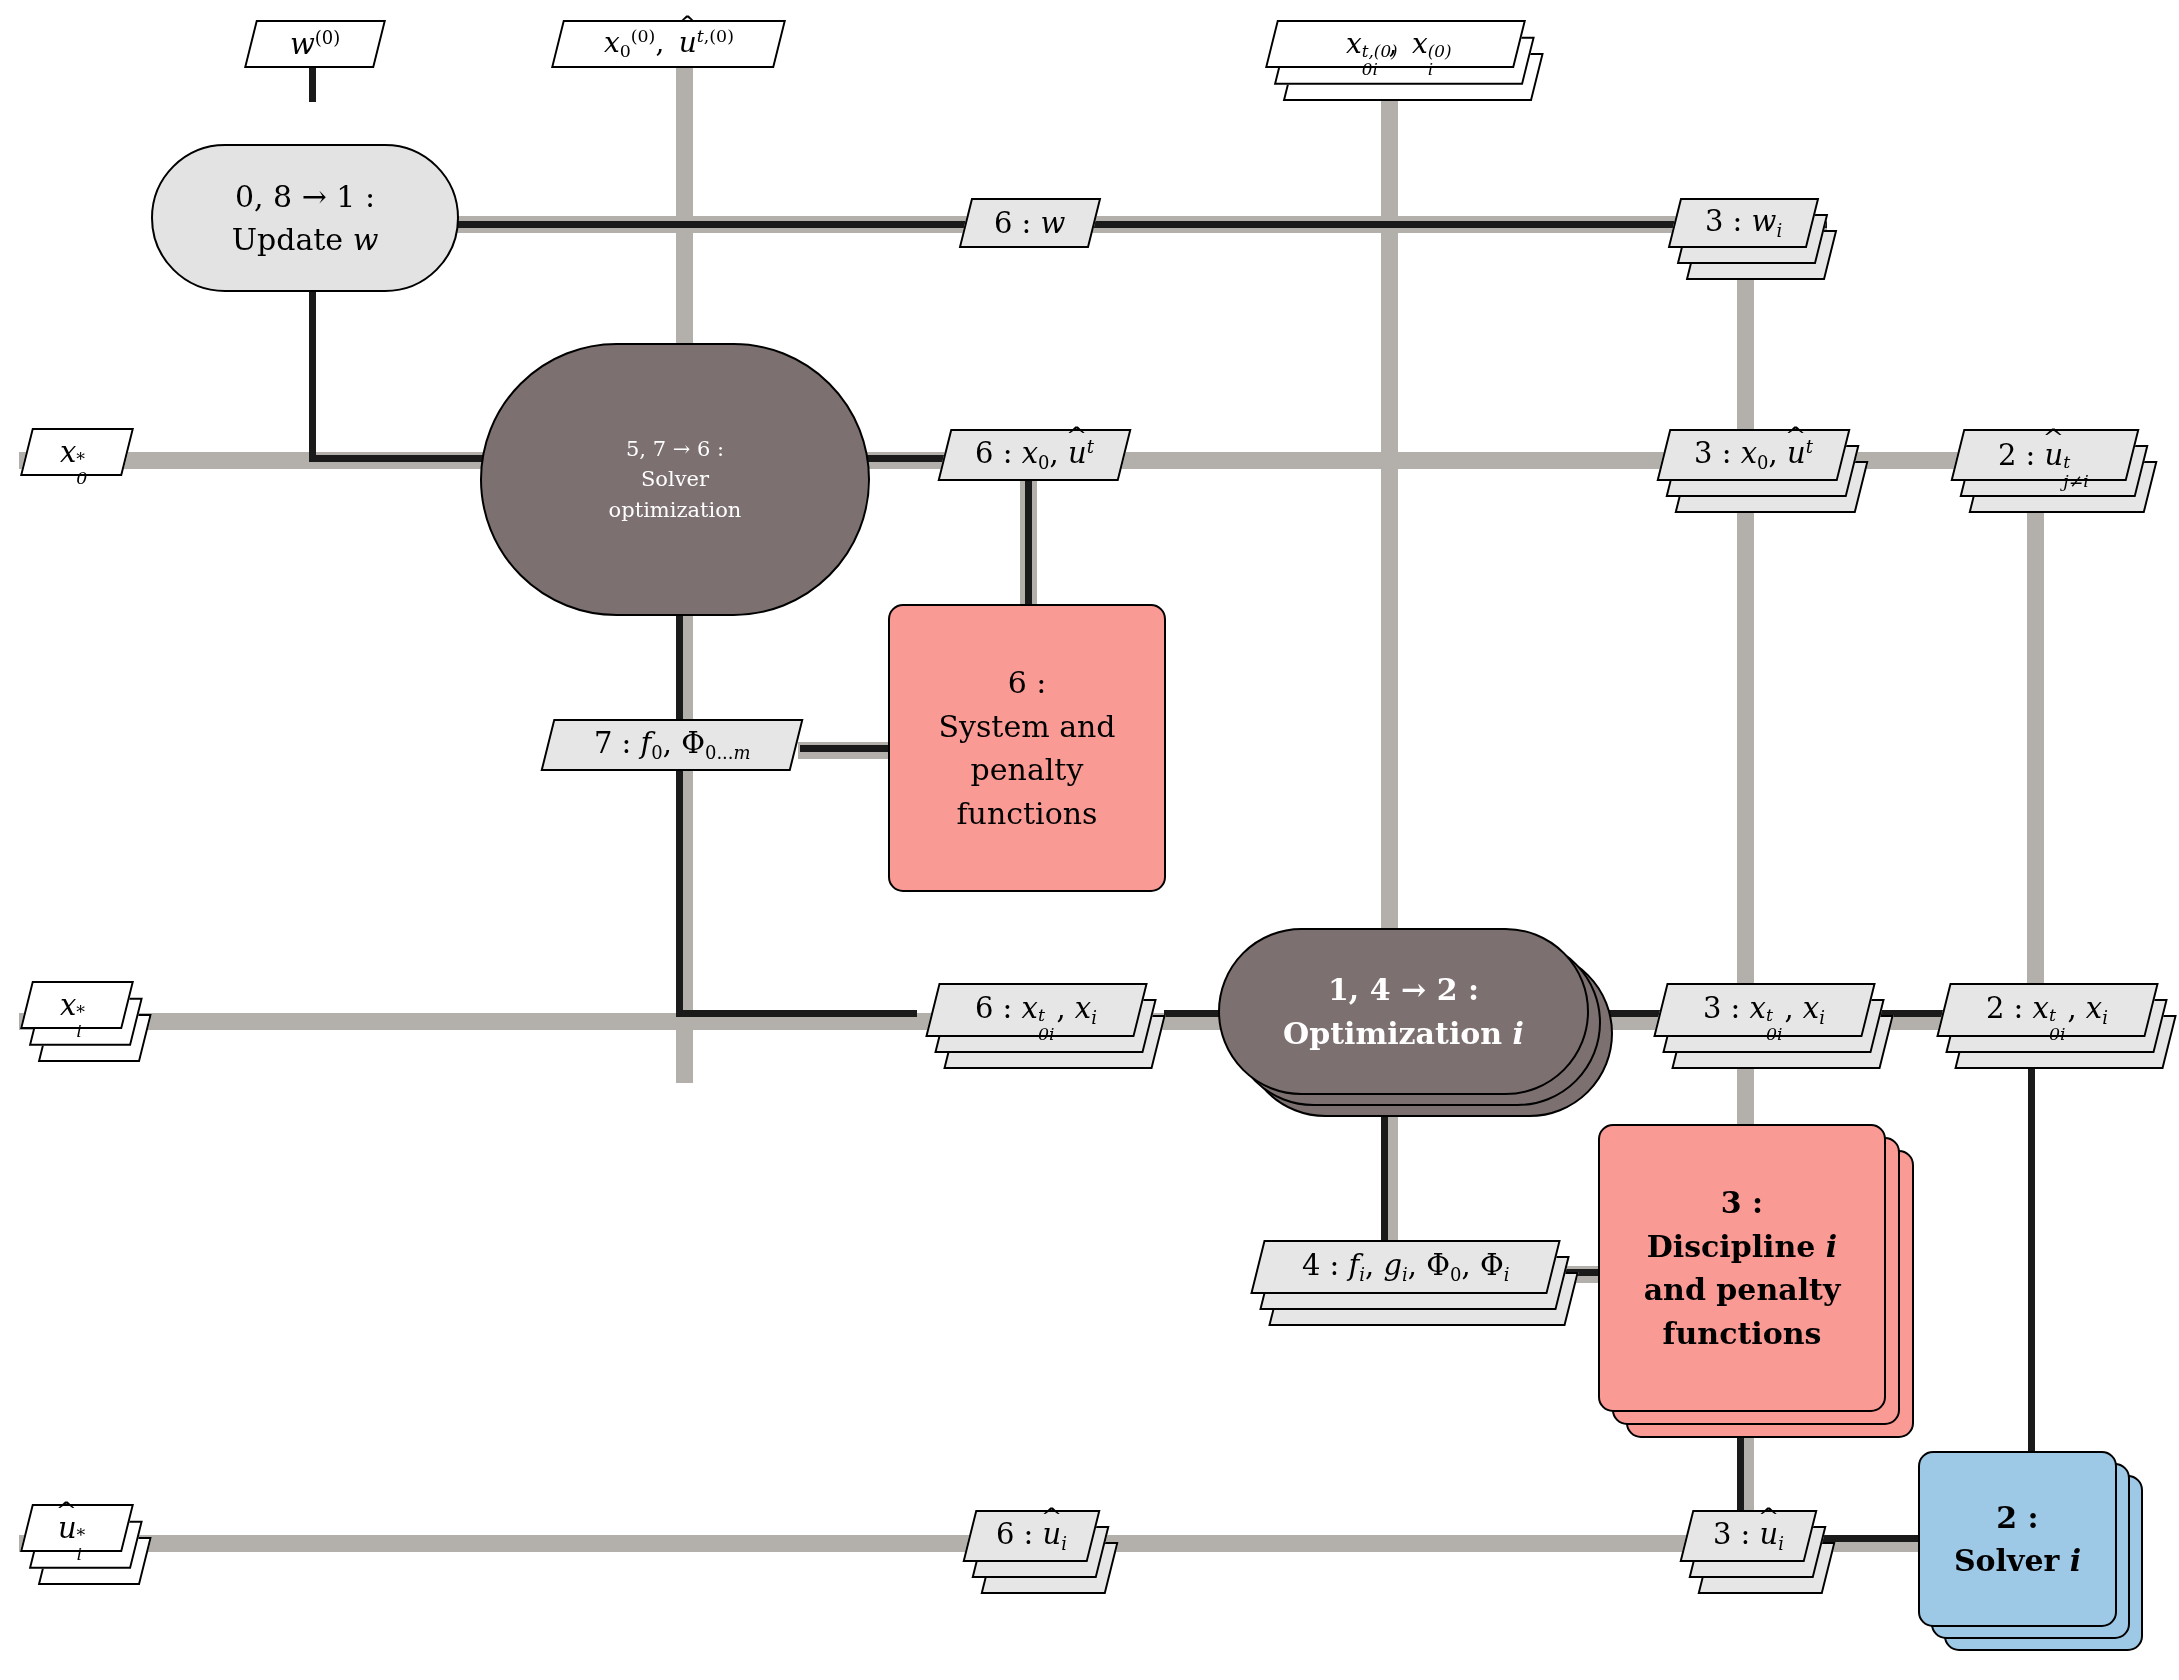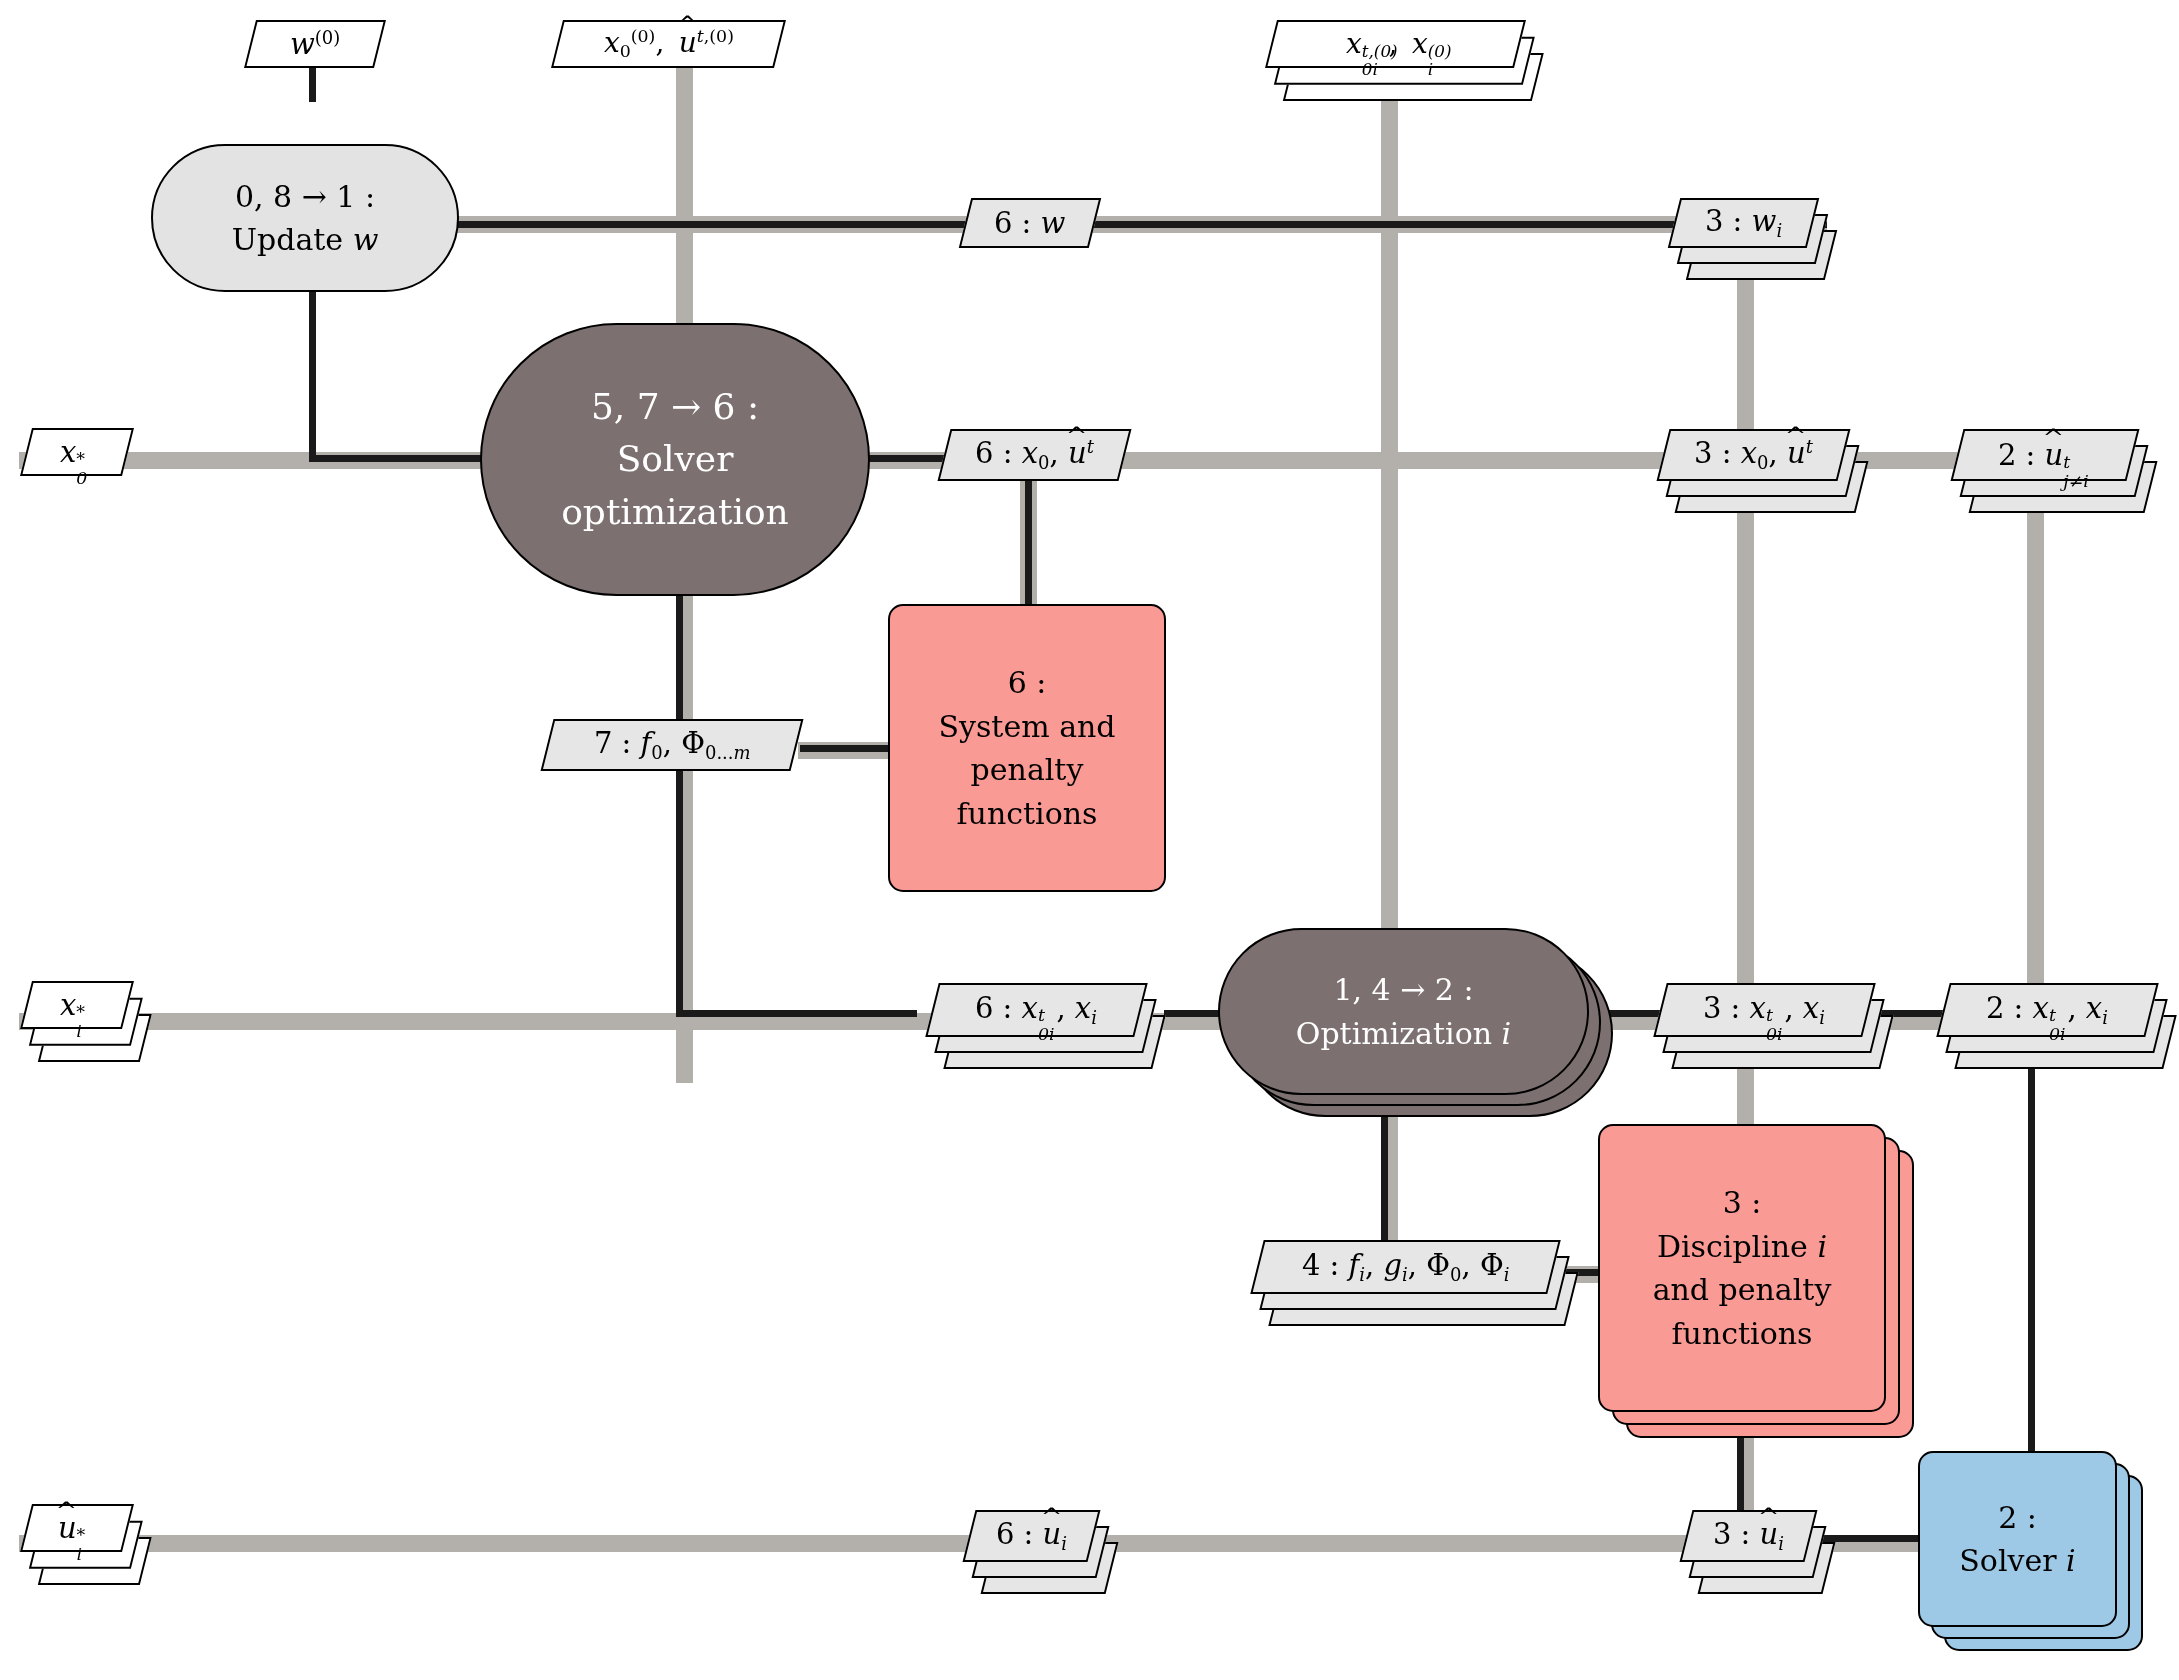--- a/index.html
+++ b/index.html
@@ -69,21 +69,21 @@
   .proc.func{
     background:#fa9a94;
     color:#000;
     border-radius:15px;
   }
   .proc.solver{
     background:#9ec9e6;
     color:#000;
     border-radius:15px;
   }
-  .procstack{position:absolute;}
+  .procstack{position:absolute;font-weight:bold;}
   .procstack .proc{position:absolute;left:0;top:0;}
 
   
   .mi{font-style:italic;}
   .sub{font-size:.62em;vertical-align:-0.32em;font-style:italic;}
   .subn{font-size:.62em;vertical-align:-0.32em;font-style:normal;}
   .sup{font-size:.62em;vertical-align:.55em;font-style:italic;}
   .supn{font-size:.62em;vertical-align:.55em;font-style:normal;}
   .hat{position:relative;display:inline-block;}
   .hat::after{
@@ -262,21 +262,21 @@
     <div class="pgram" style="width:125px; height:52px; font-size:29px;">
       <span class="lbl">3 : <span class="hat mi">u</span><span class="sub">i</span></span>
     </div>
   </div>
 
   <div class="proc update" style="left:151px; top:144px; width:308px; height:148px; font-size:30px;text-align:center;">
     <div>0, 8 → 1 :</div>
     <div>Update <span class="mi">w</span></div>
   </div>
 
-  <div class="proc opt" style="left:480px; top:323px; width:390px; height:273px; font-size:36px;">
+  <div class="proc opt" style="left:480px; top:343px; width:390px; height:273px; font-size:21px;">
     <div>5, 7 → 6 :</div>
     <div>Solver</div>
     <div>optimization</div>
   </div>
 
   <div class="proc func" style="left:888px; top:604px; width:278px; height:288px; font-size:30px;">
     <div>6 :</div>
     <div>System and</div>
     <div>penalty</div>
     <div>functions</div>

